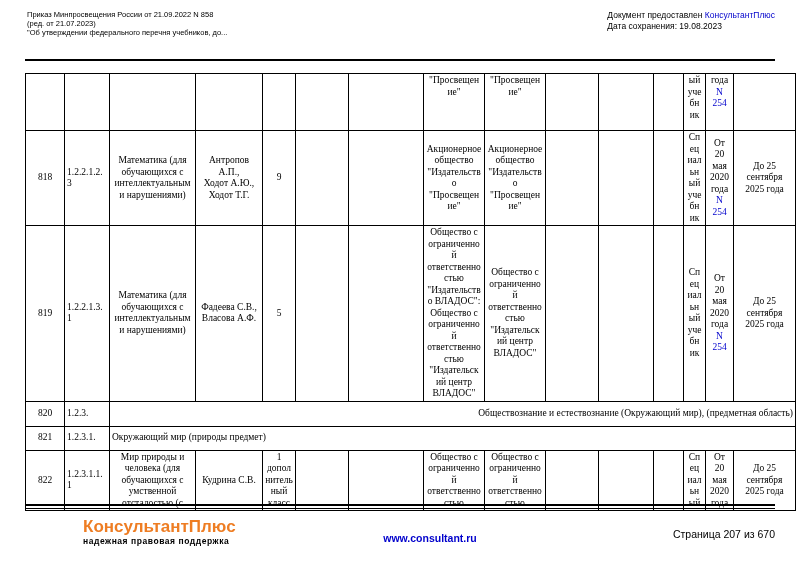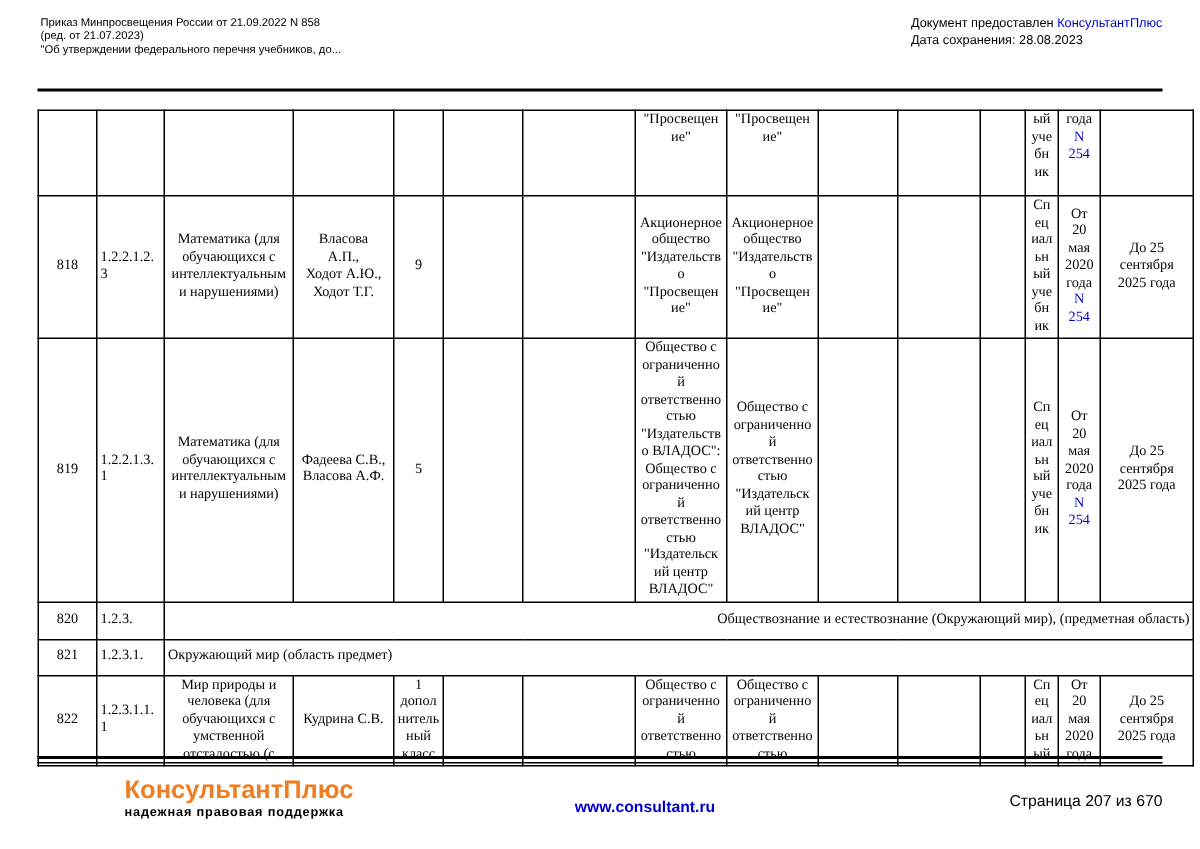--- a/index.html
+++ b/index.html
@@ -71,21 +71,21 @@
 <div class="page">
 
   <div class="header">
     <div class="header-left">
       <div>Приказ Минпросвещения России от 21.09.2022 N 858</div>
       <div>(ред. от 21.07.2023)</div>
       <div>"Об утверждении федерального перечня учебников, до...</div>
     </div>
     <div class="header-right">
       <div><span>Документ предоставлен </span><span class="link">КонсультантПлюс</span></div>
-      <div>Дата сохранения: 28.08.2023</div>
+      <div>Дата сохранения: 19.08.2023</div>
     </div>
   </div>
 
   <div class="rule"></div>
 
   <table class="doc">
     <colgroup>
         <col style="width: 39px;">
         <col style="width: 45px;">
         <col style="width: 86px;">
@@ -128,21 +128,21 @@
           <td></td>
         </tr>
         <tr class="v-middle" style="height: 92px;">
           <td>818</td>
           <td style="text-align: left;">1.2.2.1.2.
 3</td>
           <td>Математика (для
 обучающихся с
 интеллектуальным
 и нарушениями)</td>
-          <td>Власова
+          <td>Антропов
 А.П.,
 Ходот А.Ю.,
 Ходот Т.Г.</td>
           <td>9</td>
           <td></td>
           <td></td>
           <td>Акционерное
 общество
 "Издательств
 о
@@ -235,21 +235,21 @@
 2025 года</td>
         </tr>
         <tr class="v-middle" style="height: 25px;">
           <td>820</td>
           <td style="text-align: left;">1.2.3.</td>
           <td colspan="13" style="text-align: right;">Обществознание и естествознание (Окружающий мир), (предметная область)</td>
         </tr>
         <tr class="v-middle" style="height: 24px;">
           <td>821</td>
           <td style="text-align: left; margin-left: 18px;">1.2.3.1.</td>
-          <td colspan="13" style="text-align: left;">Окружающий мир (область предмет)</td>
+          <td colspan="13" style="text-align: left;">Окружающий мир (природы предмет)</td>
         </tr>
         <tr class="v-middle" style="height: 57px;">
           <td>822</td>
           <td style="text-align: left;">1.2.3.1.1.
 1</td>
           <td>Мир природы и
 человека (для
 обучающихся с
 умственной
 отсталостью (с</td>

